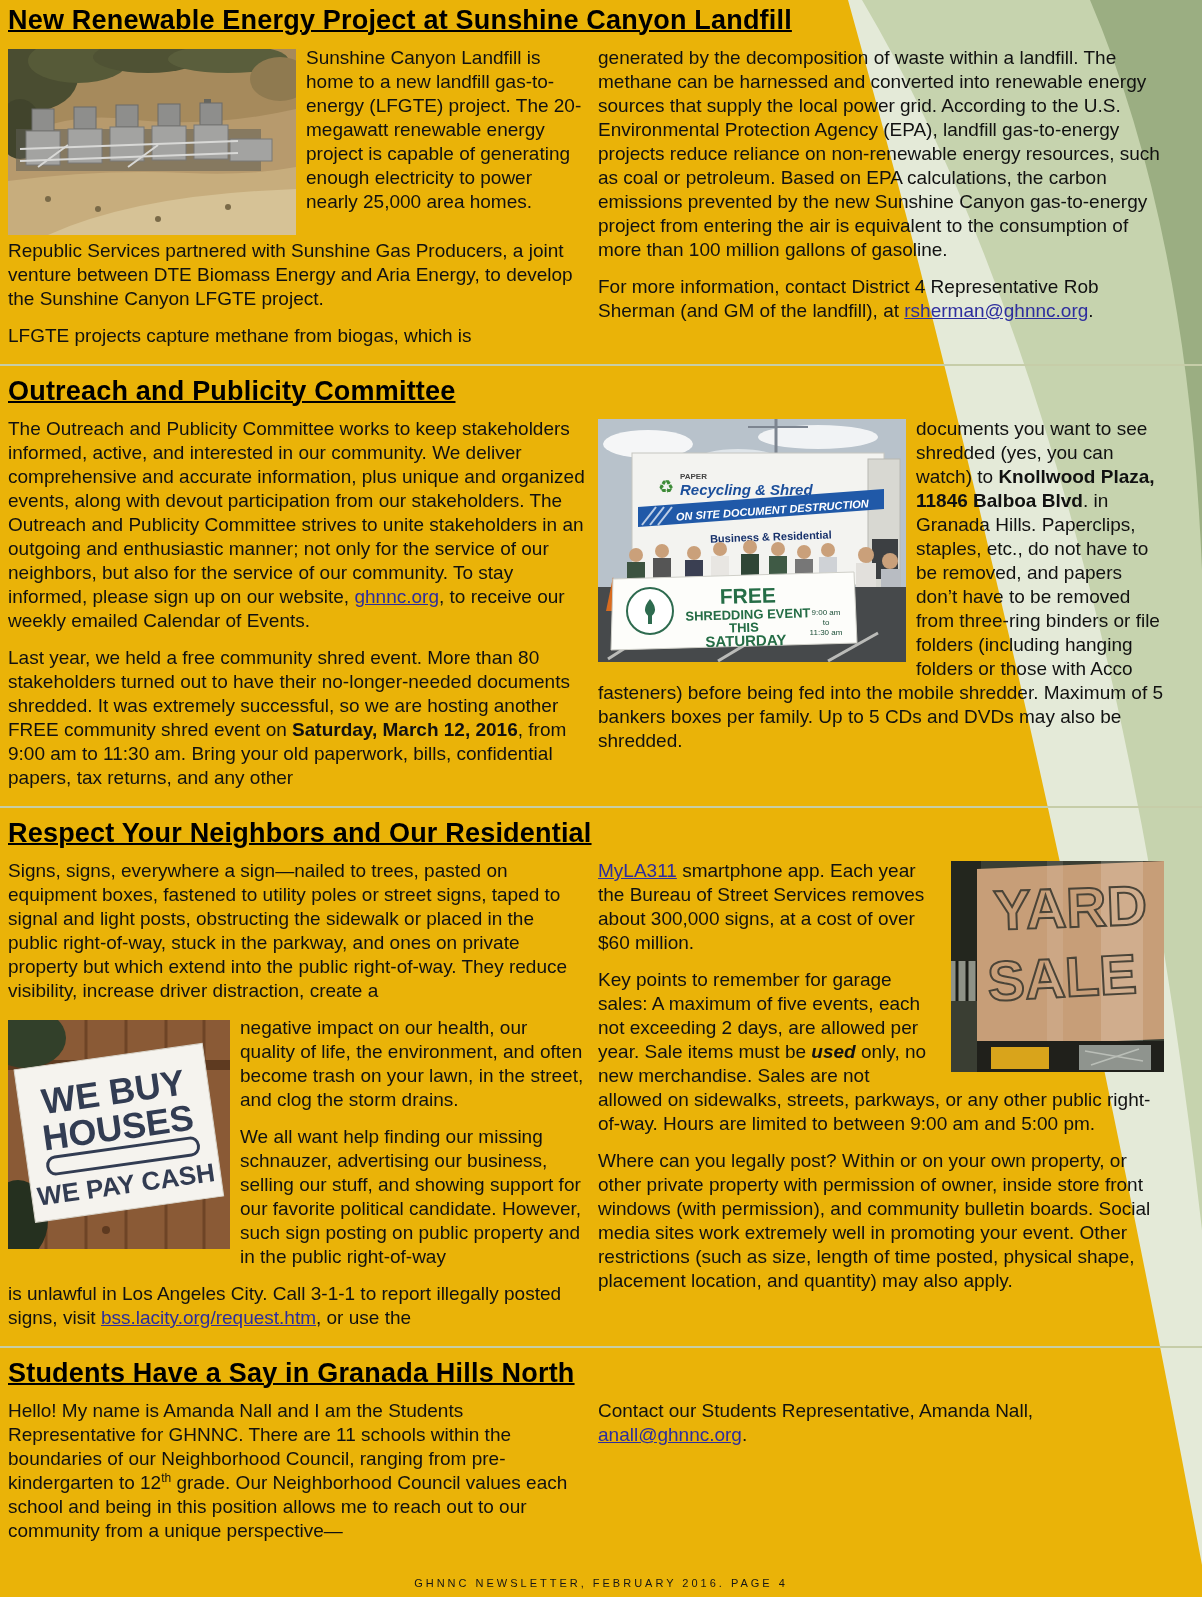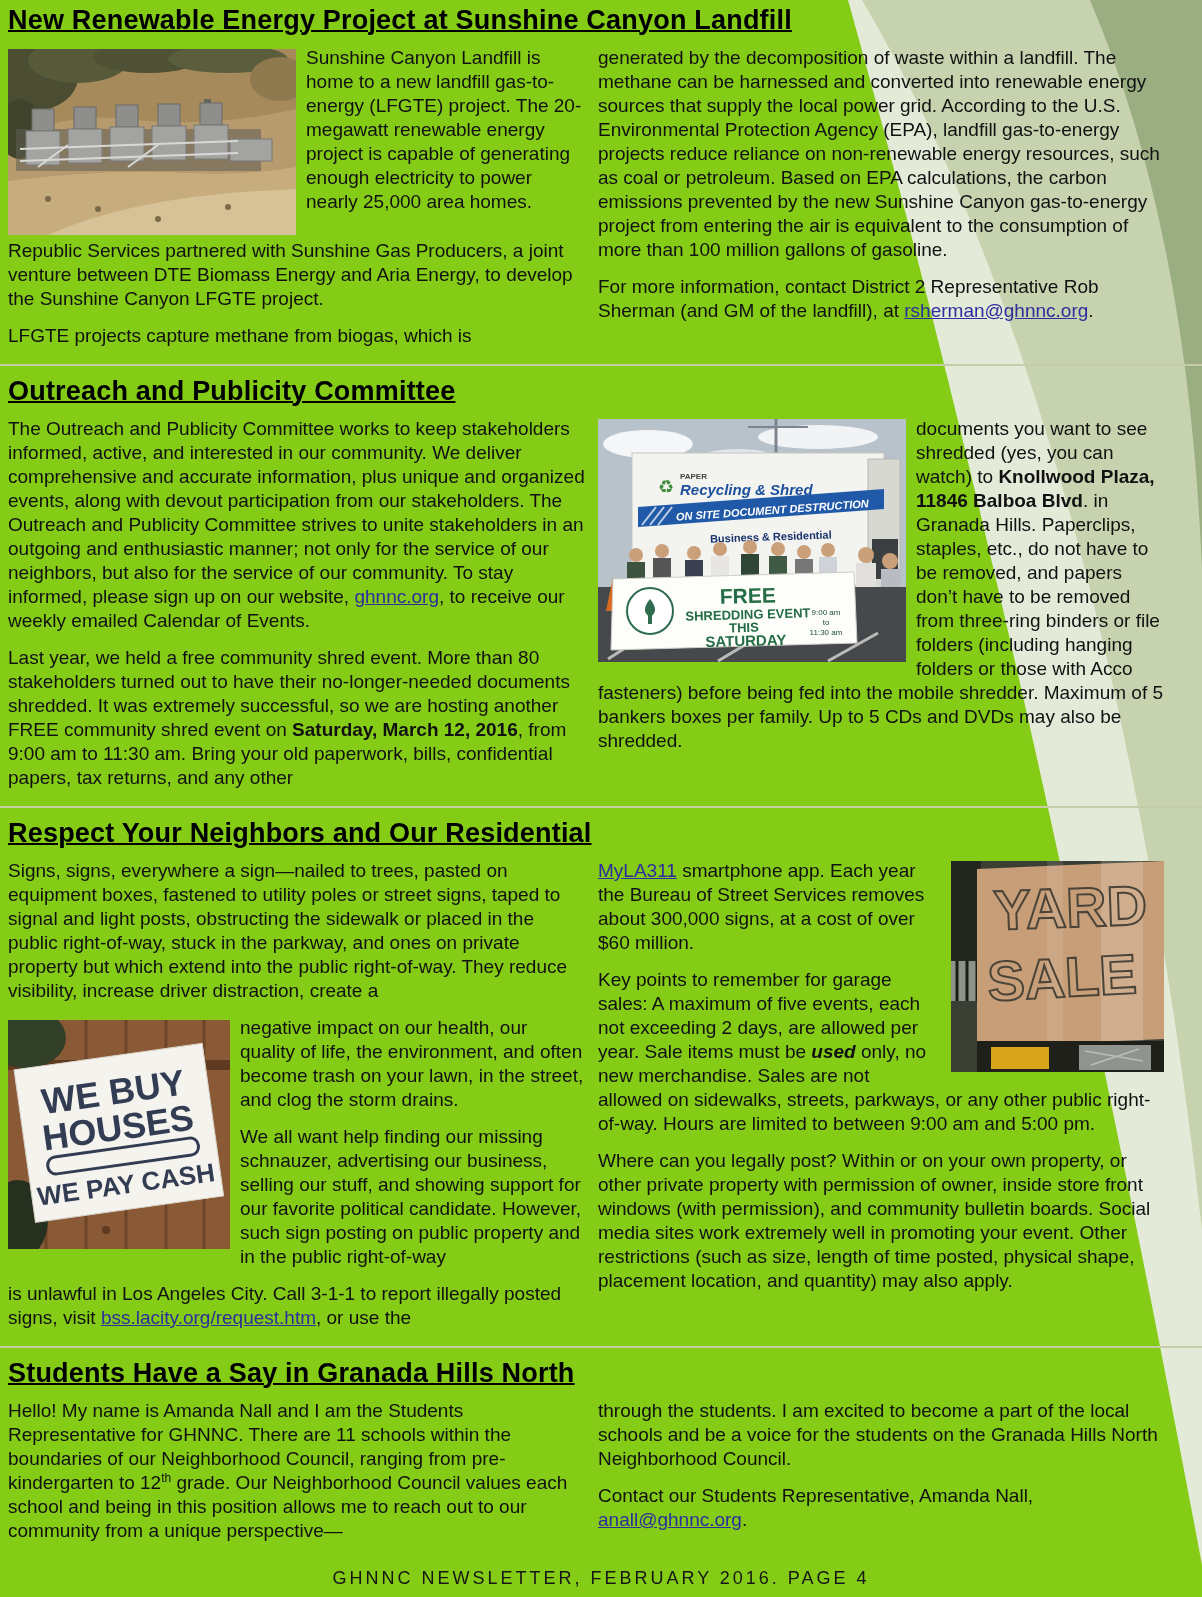--- a/index.html
+++ b/index.html
@@ -1,20 +1,20 @@
 <!DOCTYPE html>
 <html><head>
 <meta charset="utf-8">
 <style>
   html,body { margin:0; padding:0; background:#ffffff; }
   .page {
     position:relative;
     width:1202px; height:1597px;
     overflow:hidden;
-    background:#84cc16;
+    background:#eab308;
     font-family:"Liberation Sans", sans-serif;
     color:#111111;
   }
   .swoosh { position:absolute; top:0; left:0; z-index:0; }
   .content { position:relative; z-index:1; }
 
   h1.sec-head {
     font-size:27px; line-height:32px; font-weight:bold;
     color:#000;
     text-decoration:underline;
@@ -43,21 +43,21 @@
     border:0; border-top:2px solid #c6cda8;
     margin:3px 0 9px 0;
   }
 
   .lnk { color:#2d2d9e; cursor:pointer; }
   sup { font-size:12px; line-height:0; }
 
   .footer {
     position:absolute; bottom:8px; left:0; width:100%;
     text-align:center;
-    font-size:18px; letter-spacing:3px;
+    font-size:11px; letter-spacing:3px;
     color:#161616;
     z-index:1;
   }
 
   svg text { font-family:"Liberation Sans", sans-serif; }
 </style>
 </head>
 <body>
 
 <div class="page">
@@ -114,21 +114,21 @@
               <circle cx="150" cy="170" r="3"></circle>
                 <circle cx="220" cy="158" r="3"></circle>
             </g>
           </svg>
           <p class="body">Sunshine Canyon Landfill is home to a new landfill gas-to-energy (LFGTE) project. The 20-megawatt renewable energy project is capable of generating enough electricity to power nearly 25,000 area homes.</p>
           <p class="body clear">Republic Services partnered with Sunshine Gas Producers, a joint venture between DTE Biomass Energy and Aria Energy, to develop the Sunshine Canyon LFGTE project.</p>
           <p class="body">LFGTE projects capture methane from biogas, which is</p>
         </div>
         <div class="col-r">
           <p class="body">generated by the decomposition of waste within a landfill. The methane can be harnessed and converted into renewable energy sources that supply the local power grid. According to the U.S. Environmental Protection Agency (EPA), landfill gas-to-energy projects reduce reliance on non-renewable energy resources, such as coal or petroleum. Based on EPA calculations, the carbon emissions prevented by the new Sunshine Canyon gas-to-energy project from entering the air is equivalent to the consumption of more than 100 million gallons of gasoline.</p>
-          <p class="body"><span>For more information, contact District 2 Representative Rob Sherman (and GM of the landfill), at </span><a href="#" class="lnk">rsherman@ghnnc.org</a><span>.</span></p>
+          <p class="body"><span>For more information, contact District 4 Representative Rob Sherman (and GM of the landfill), at </span><a href="#" class="lnk">rsherman@ghnnc.org</a><span>.</span></p>
         </div>
       </div>
     </section>
 
     <hr class="divider">
 
     <section>
       <h1 class="sec-head">Outreach and Publicity Committee</h1>
       <div class="cols">
         <div class="col-l">
@@ -277,21 +277,20 @@
 
     <hr class="divider">
 
     <section>
       <h1 class="sec-head">Students Have a Say in Granada Hills North</h1>
       <div class="cols">
         <div class="col-l">
           <p class="body"><span>Hello! My name is Amanda Nall and I am the Students Representative for GHNNC. There are 11 schools within the boundaries of our Neighborhood Council, ranging from pre-kindergarten to 12</span><sup>th</sup><span> grade. Our Neighborhood Council values each school and being in this position allows me to reach out to our community from a unique perspective—</span></p>
         </div>
         <div class="col-r">
-          <p class="body">through the students. I am excited to become a part of the local schools and be a voice for the students on the Granada Hills North Neighborhood Council.</p>
           <p class="body"><span>Contact our Students Representative, Amanda Nall, </span><a href="#" class="lnk">anall@ghnnc.org</a><span>.</span></p>
         </div>
       </div>
     </section>
 
   </div>
 
   <div class="footer">GHNNC NEWSLETTER, FEBRUARY 2016. PAGE 4</div>
 </div>
 

